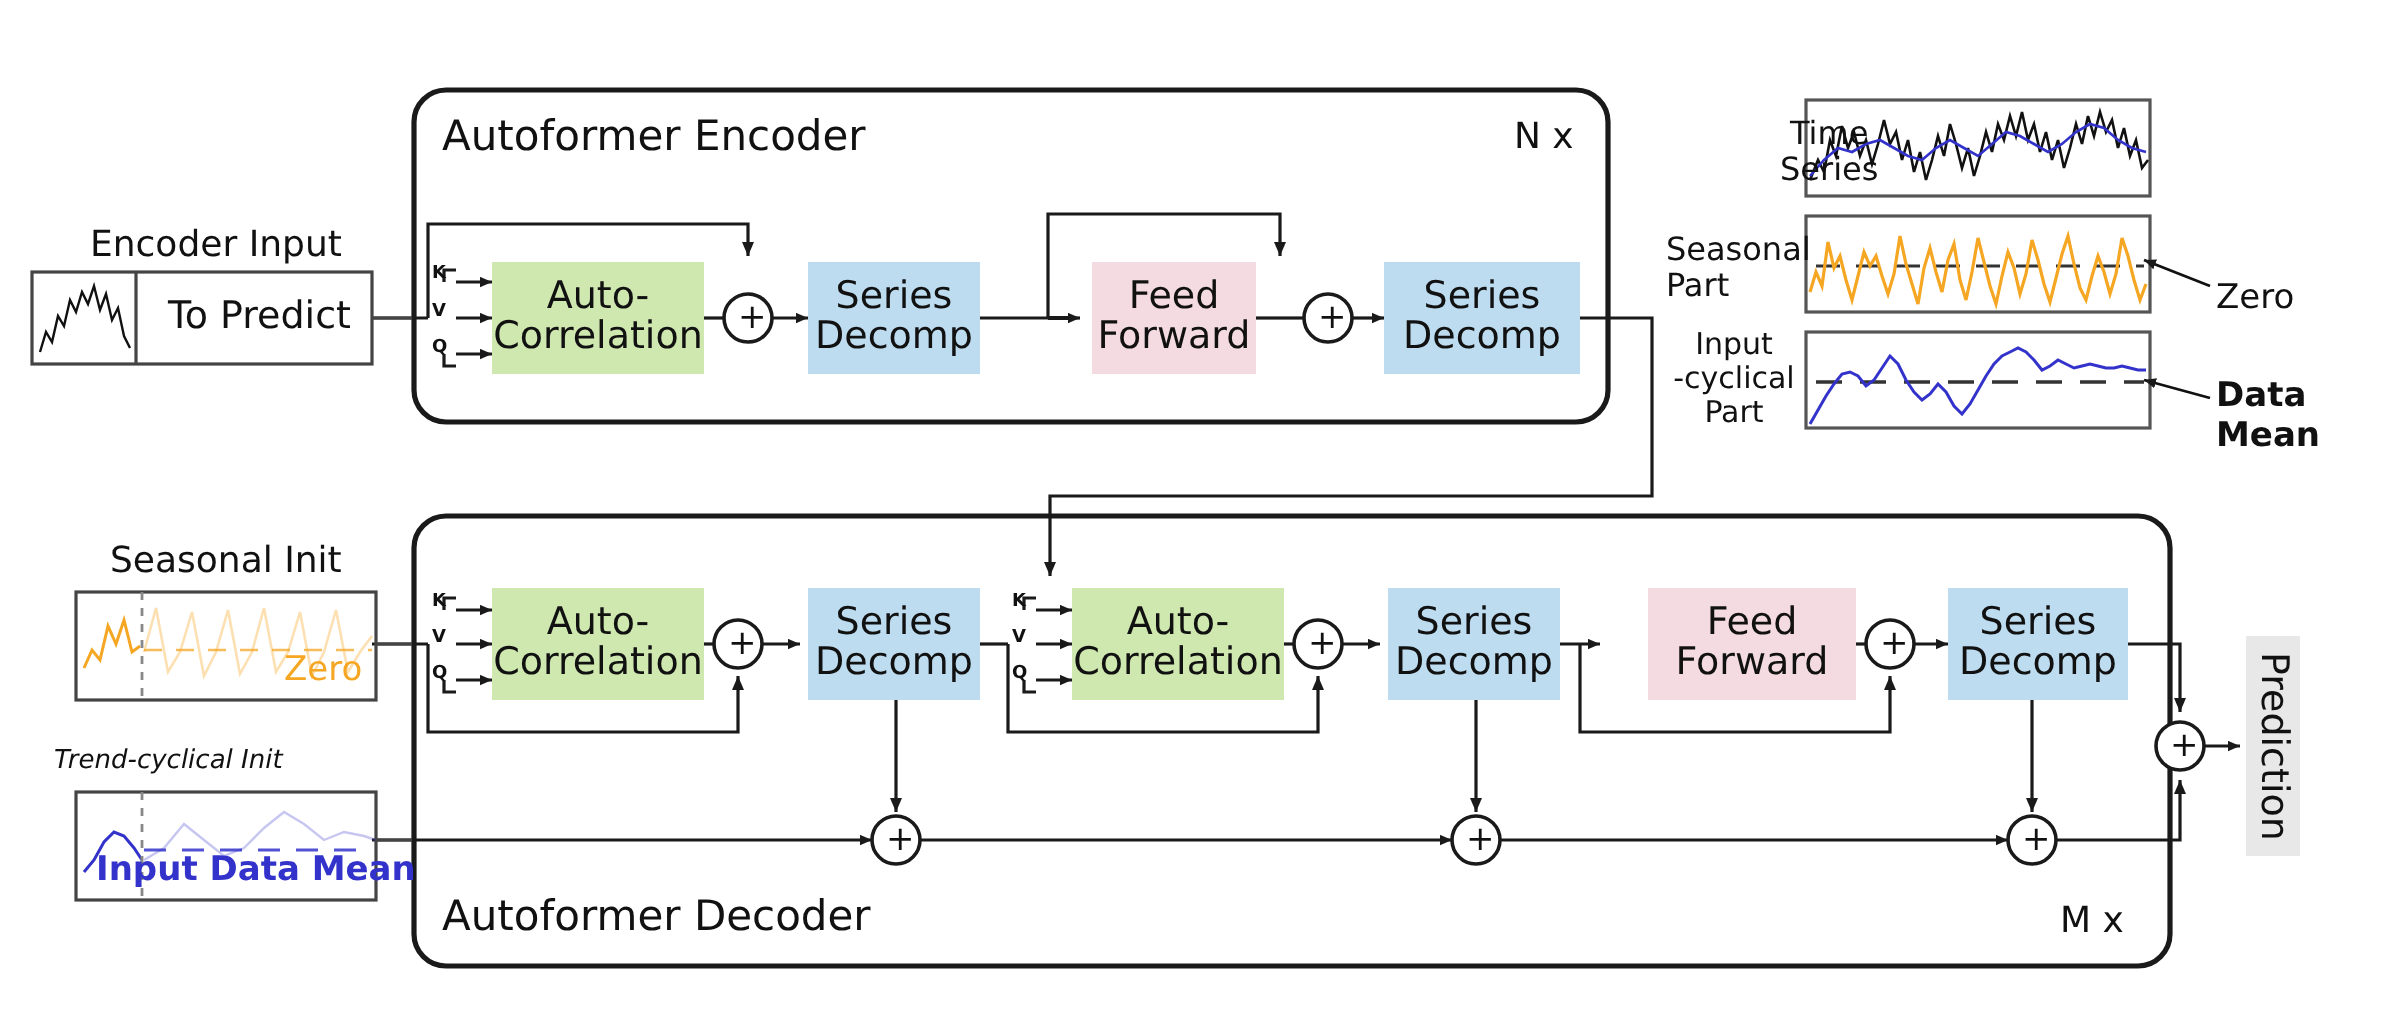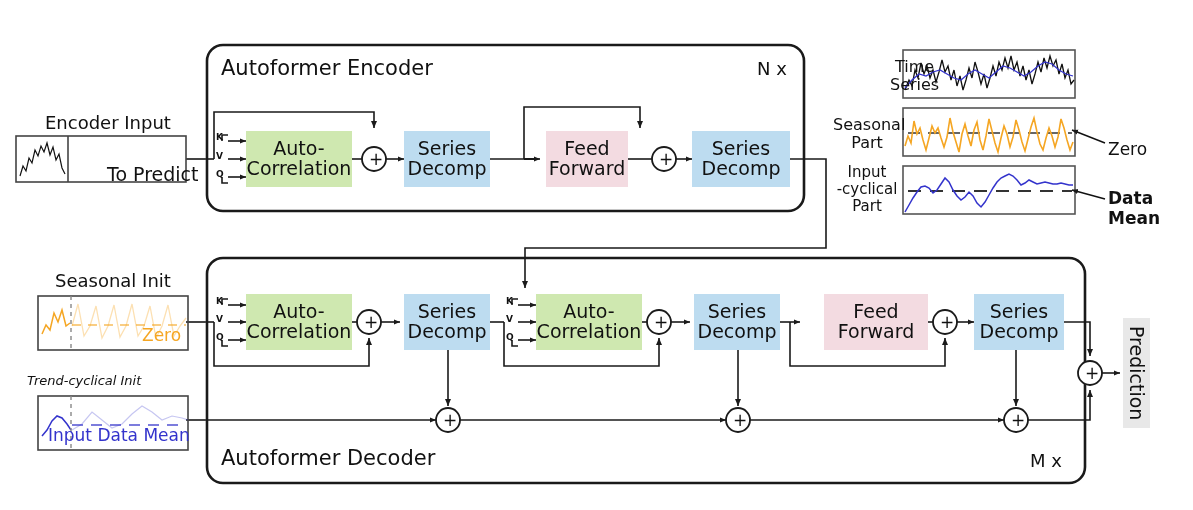--- a/index.html
+++ b/index.html
@@ -280,33 +280,33 @@
 <div class="lbl" style="left:940px;top:314px;font-size:17px;">+</div>
 <div class="lbl" style="left:443px;top:412px;font-size:17px;">+</div>
 <div class="lbl" style="left:733px;top:412px;font-size:17px;">+</div>
 <div class="lbl" style="left:1011px;top:412px;font-size:17px;">+</div>
 <div class="lbl" style="left:1085px;top:365px;font-size:17px;">+</div>
 
 <div class="lbl" style="left:1123px;top:318px;background:#e8e8e8;padding:8px 4px;font-size:19px;
          writing-mode:vertical-rl;text-orientation:mixed;">Prediction</div>
 
 <div class="lbl" style="left:45px;top:114px;font-size:18px;">Encoder Input</div>
-<div class="lbl" style="left:107px;top:149px;font-size:19px;margin-top:16px;">To Predict</div>
+<div class="lbl" style="left:84px;top:149px;font-size:19px;">To Predict</div>
 
 <div class="lbl" style="left:55px;top:272px;font-size:18px;">Seasonal Init</div>
 <div class="lbl" style="left:142px;top:327px;font-size:17px;color:#f5a623;">Zero</div>
 
 <div class="lbl" style="left:27px;top:374px;font-size:13px;font-style:italic;">Trend-cyclical Init</div>
-<div class="lbl" style="left:48px;top:427px;font-size:17px;color:#3333cc;">Input Data Mean</div>
+<div class="lbl" style="left:48px;top:427px;font-size:17px;color:#3333cc;font-weight:bold;">Input Data Mean</div>
 
 <div class="lbl" style="left:890px;top:58px;font-size:16px;text-align:center;line-height:1.15;">
   <div>Time</div>
   <div>Series</div>
 </div>
-<div class="lbl" style="left:833px;top:116px;font-size:16px;text-align:center;line-height:1.15;width:68px;">
+<div class="lbl" style="left:833px;top:116px;font-size:16px;text-align:left;line-height:1.15;width:68px;">
   <div>Seasonal</div>
   <div>Part</div>
 </div>
 <div class="lbl" style="left:833px;top:164px;font-size:15px;text-align:center;line-height:1.12;width:68px;">
   <div>Input</div>
   <div>-cyclical</div>
   <div>Part</div>
 </div>
 
 <div class="lbl" style="left:1108px;top:141px;font-size:17px;">Zero</div>

